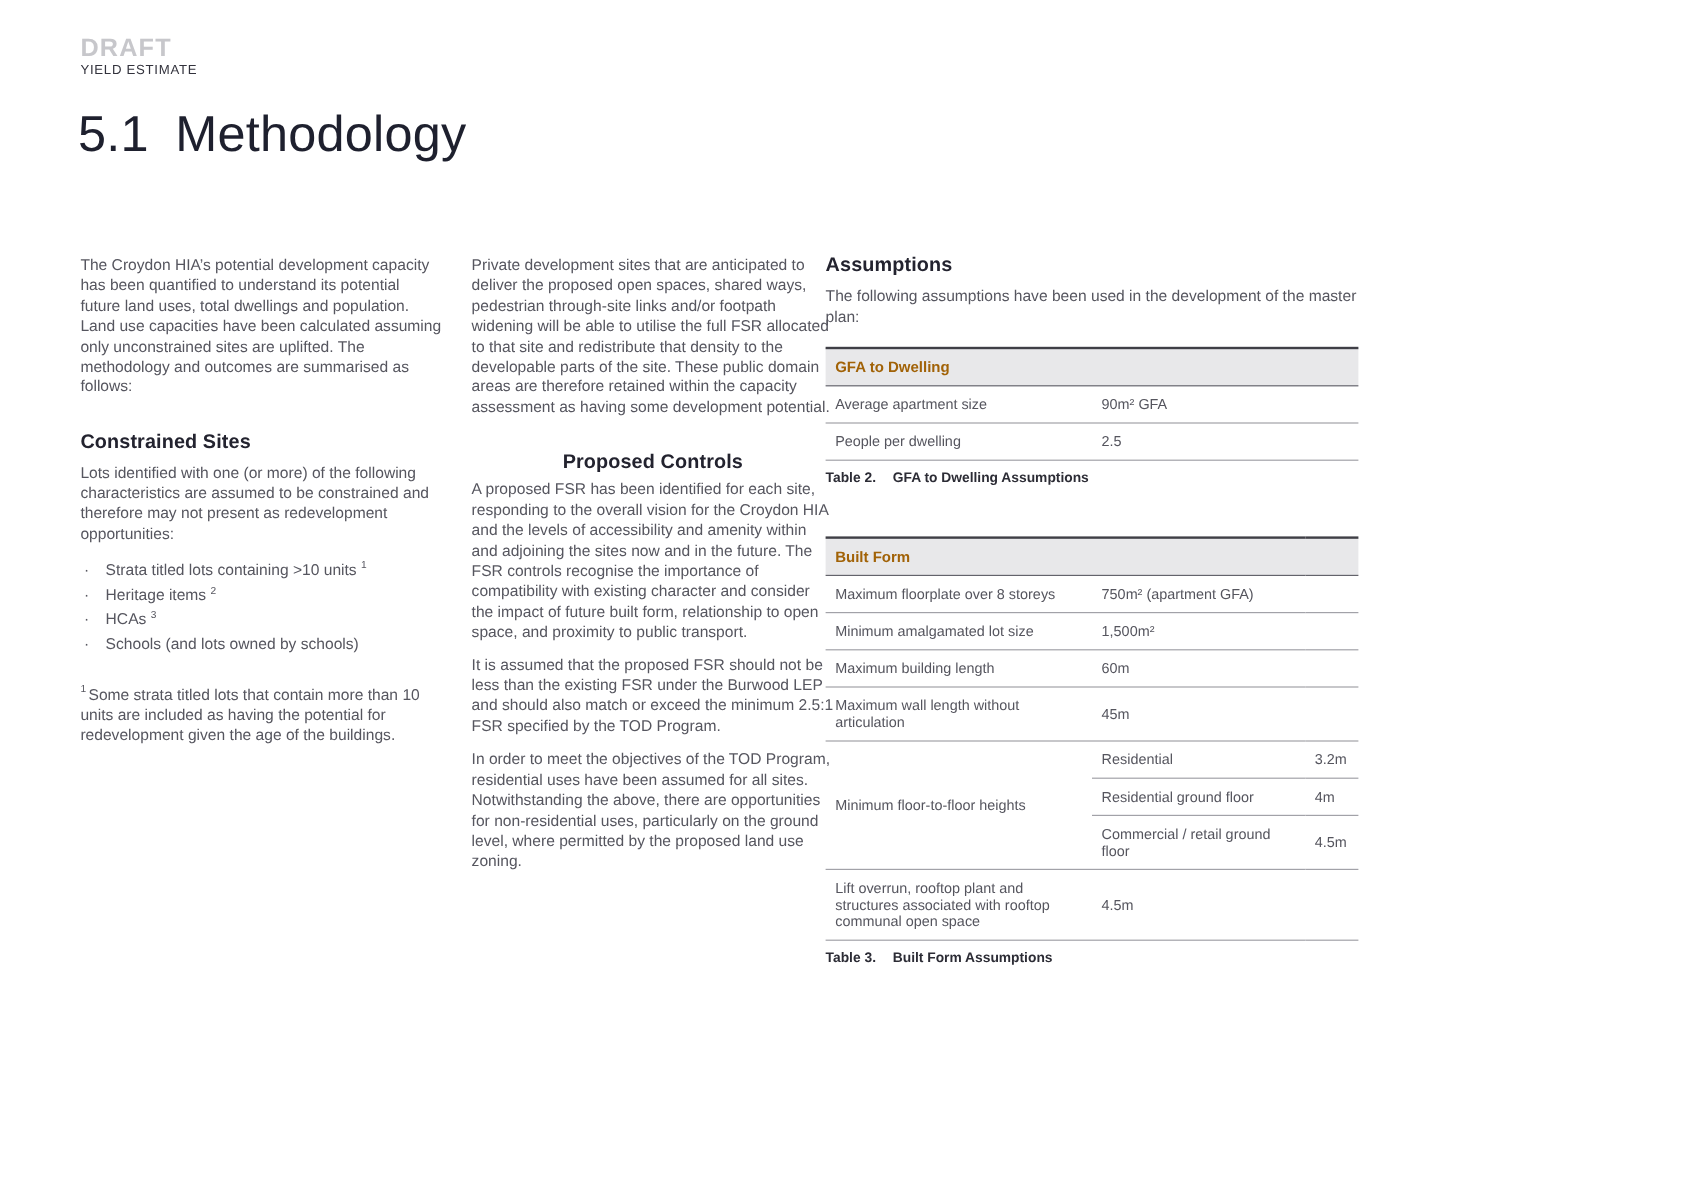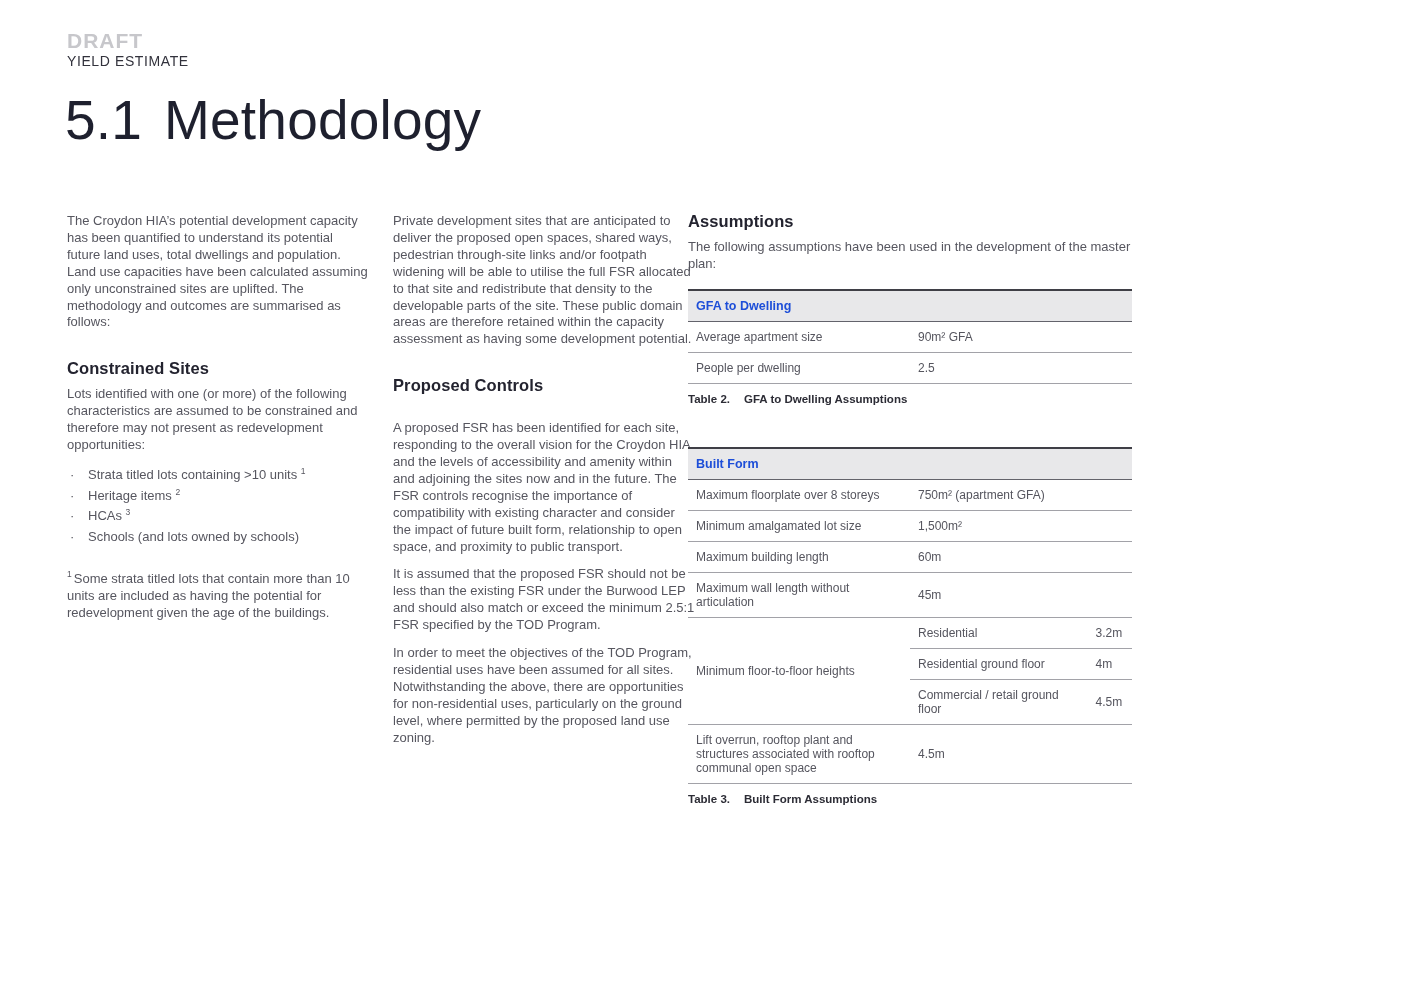--- a/index.html
+++ b/index.html
@@ -6,37 +6,37 @@
   html,body { background:#ffffff; }
   body { font-family:"Liberation Sans", sans-serif; }
   .page {
     position:relative; width:1410px; height:888px; background:#ffffff;
     overflow:hidden; color:#56565f;
   }
 
   
   .draft-mark { position:absolute; left:67px; top:30px; }
   .draft-word { font-size:21px; font-weight:800; letter-spacing:1px; color:#c7c7cb; line-height:1; }
-  .draft-sub { font-size:14px; font-weight:500; letter-spacing:0.6px; color:#32323c; margin-top:2px; }
-
-  
-  .h1 { position:absolute; left:65px; top:88px; font-size:55px; font-weight:400;
+  .draft-sub { font-size:11px; font-weight:500; letter-spacing:0.6px; color:#32323c; margin-top:2px; }
+
+  
+  .h1 { position:absolute; left:65px; top:88px; font-size:42px; font-weight:400;
         color:#1e202e; letter-spacing:0.2px; }
   .h1 .num { margin-right:22px; }
 
   
   .col { position:absolute; top:213px; font-size:13px; line-height:16.9px; color:#56565f; }
   .col1 { left:67px;  width:302px; }
   .col2 { left:393px; width:302px; }
   .col3 { left:688px; width:444px; }
 
   .para { margin-bottom:11px; }
   .h2 { font-size:16.5px; font-weight:600; color:#23232f; letter-spacing:0.1px; }
   .col1 .h2 { margin-top:29px; margin-bottom:9px; }
-  .col2 .h2 { margin-top:29px; margin-bottom:26px; }
+  .col2 .h2 { margin-top:29px; margin-bottom:6px;text-align:center; }
 
   sup { font-size:8.5px; vertical-align:super; line-height:0; }
 
   
   .bullets { margin-top:5px; margin-bottom:23px; }
   .bullet { display:flex; line-height:20.7px; }
   .bullet .dot { width:21px; text-align:left; padding-left:3px; color:#56565f; }
   .bullet .btext { flex:1; }
 
   .footnote { margin-bottom:10px; }
@@ -45,21 +45,21 @@
   
   .col3 .h2 { margin-bottom:9px; }
   .assump-intro { margin-bottom:16px; }
 
   table.data-table {
     width:444px; border-collapse:collapse; border-top:2px solid #3f3f46;
     font-size:12px; line-height:14px; color:#55555e;
   }
   table.data-table thead th {
     background:#e8e8ea; text-align:left; font-weight:700; font-size:12.5px;
-    color:#1d4ed8; padding:8px 8px; border-bottom:1px solid #63636b;
+    color:#a16207; padding:8px 8px; border-bottom:1px solid #63636b;
   }
   table.data-table td { padding:8px 8px; vertical-align:middle; }
   td.rowline { border-bottom:1px solid #a2a2a8; }
   td.lbl { width:50%; }
   td.sublbl { width:40%; }
   td.val3 { width:10%; }
   td.toplbl { vertical-align:top; }
 
   .caption { margin-top:7px; font-size:11.5px; font-weight:700; color:#2c2c35; }
   .caption .cap-label { margin-right:14px; }

